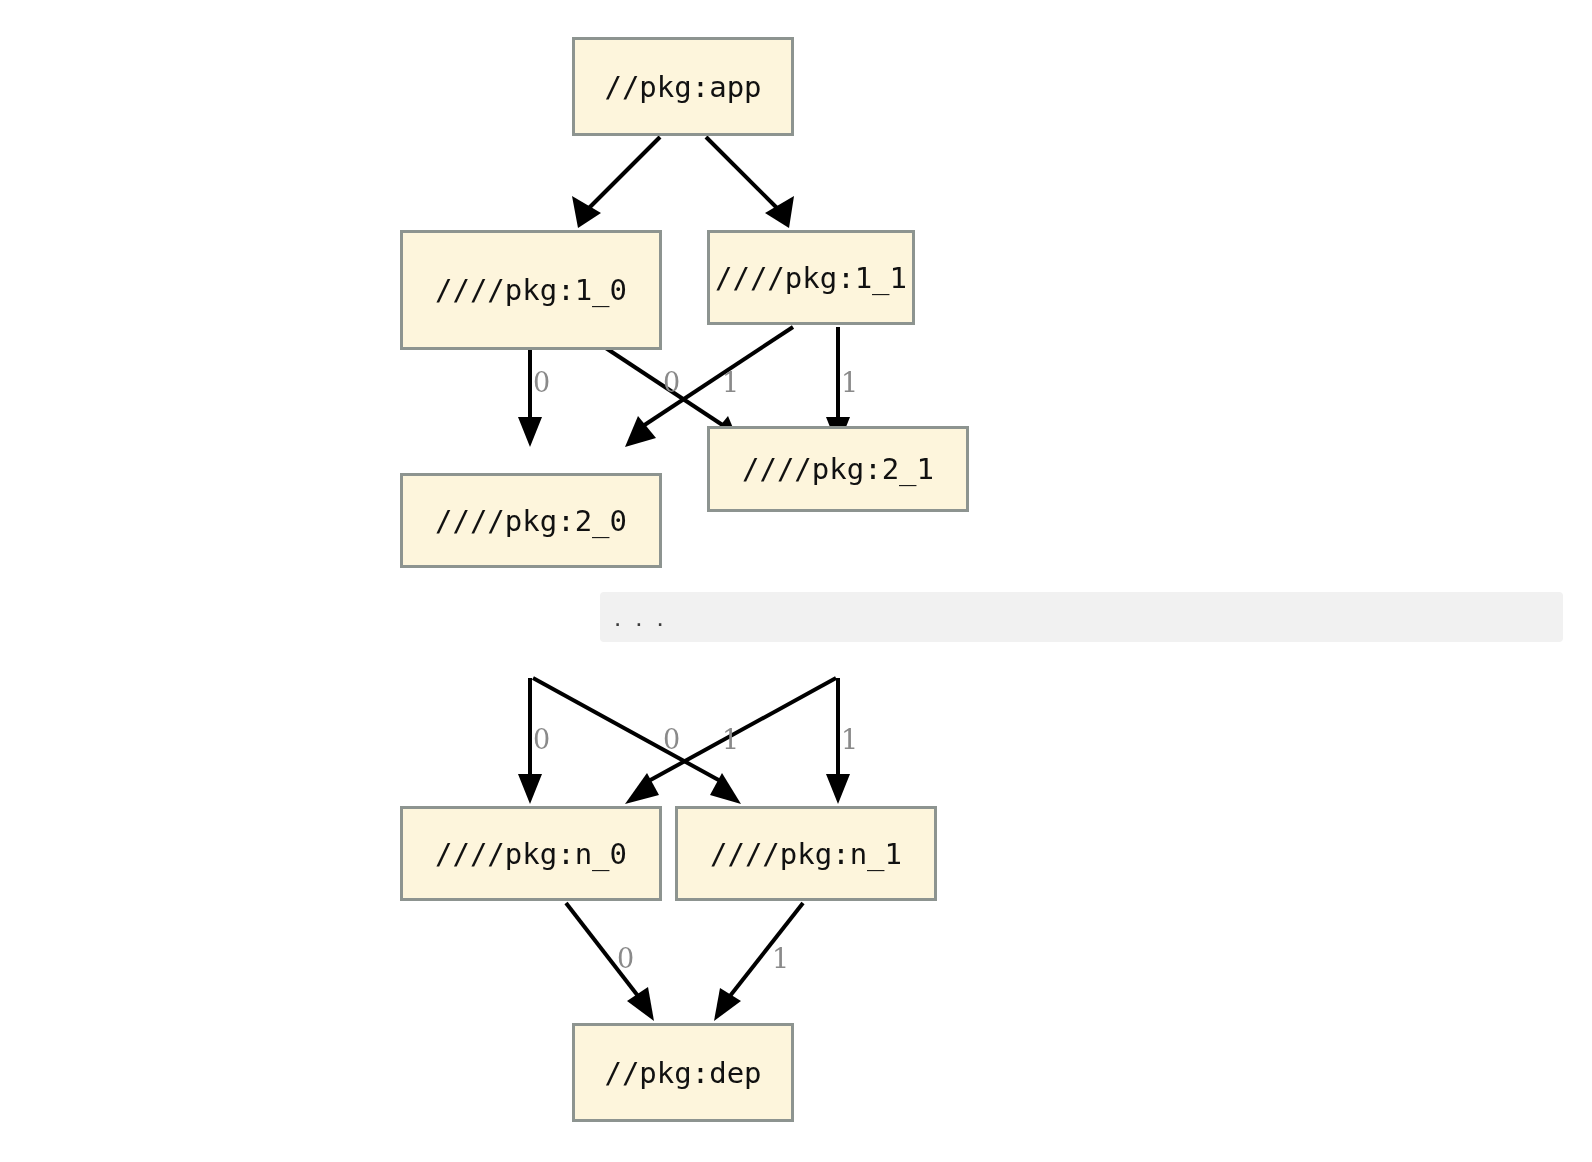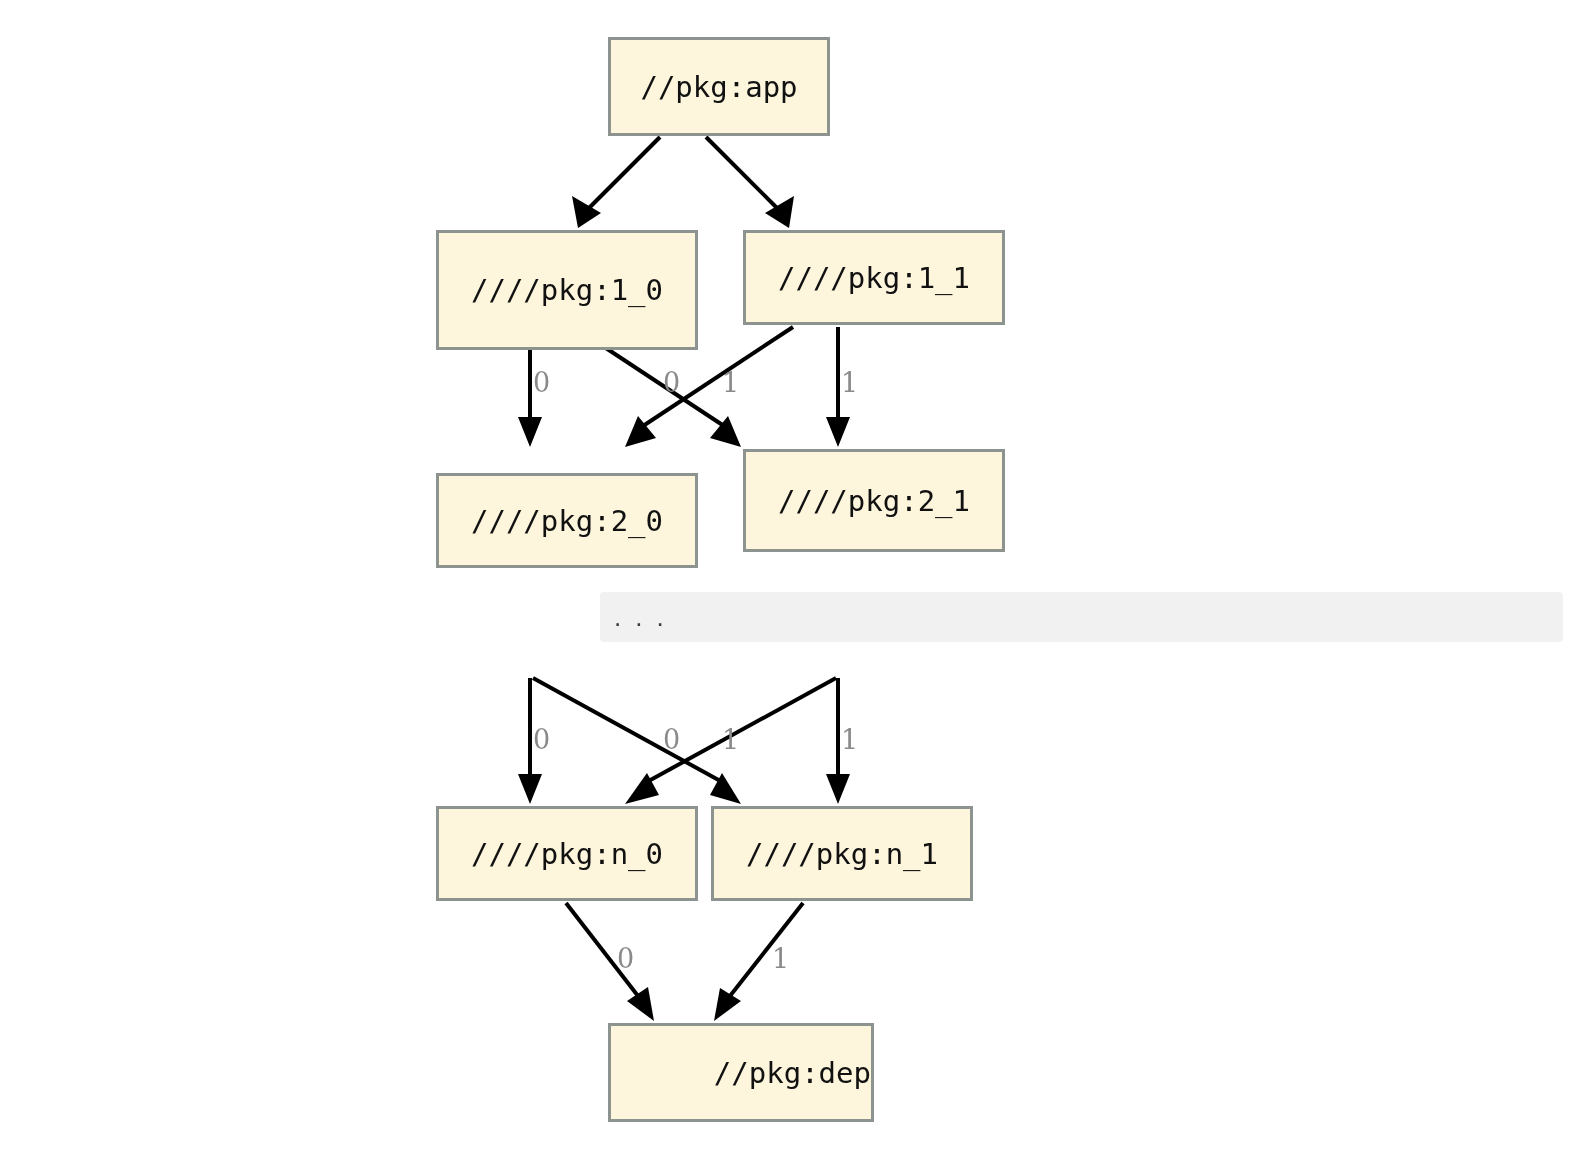--- a/index.html
+++ b/index.html
@@ -26,21 +26,20 @@
     height: 1162px;
   }
   .node-box {
     position: absolute;
     box-sizing: border-box;
     background: #fdf5dc;
     border: 3px solid #8d9490;
     display: flex;
     align-items: center;
     justify-content: center;
-    margin-left: 36px;
   }
   .node-label {
     font-family: "DejaVu Sans Mono", "Liberation Mono", monospace;
     font-size: 29px;
     color: #111111;
     letter-spacing: 0px;
     white-space: nowrap;
   }
   .edge-line {
     stroke: #000000;
@@ -154,41 +153,41 @@
   </svg>
 
   <div class="node-box" style="left:572px; top:37px; width:222px; height:99px;">
     <span class="node-label">//pkg:app</span>
   </div>
 
   <div class="node-box" style="left:400px; top:230px; width:262px; height:120px;">
     <span class="node-label">////pkg:1_0</span>
   </div>
 
-  <div class="node-box" style="left:707px; top:230px; width:262px; height:95px;">
+  <div class="node-box" style="left:707px; top:230px; width:208px; height:95px;">
     <span class="node-label">////pkg:1_1</span>
   </div>
 
   <div class="node-box" style="left:400px; top:473px; width:262px; height:95px;">
     <span class="node-label">////pkg:2_0</span>
   </div>
 
-  <div class="node-box" style="left:707px; top:449px; width:262px; height:103px;">
+  <div class="node-box" style="left:707px; top:426px; width:262px; height:86px;">
     <span class="node-label">////pkg:2_1</span>
   </div>
 
   <div class="node-box" style="left:400px; top:806px; width:262px; height:95px;">
     <span class="node-label">////pkg:n_0</span>
   </div>
 
   <div class="node-box" style="left:675px; top:806px; width:262px; height:95px;">
     <span class="node-label">////pkg:n_1</span>
   </div>
 
-  <div class="node-box" style="left:572px; top:1023px; width:266px; height:99px;justify-content:flex-end;">
+  <div class="node-box" style="left:572px; top:1023px; width:222px; height:99px;">
     <span class="node-label">//pkg:dep</span>
   </div>
 
   <div class="ellipsis-band" style="left:600px; top:592px; width:963px; height:50px;">
     <span class="ellipsis-text">...</span>
   </div>
 
 </div>
 
 </body></html>

